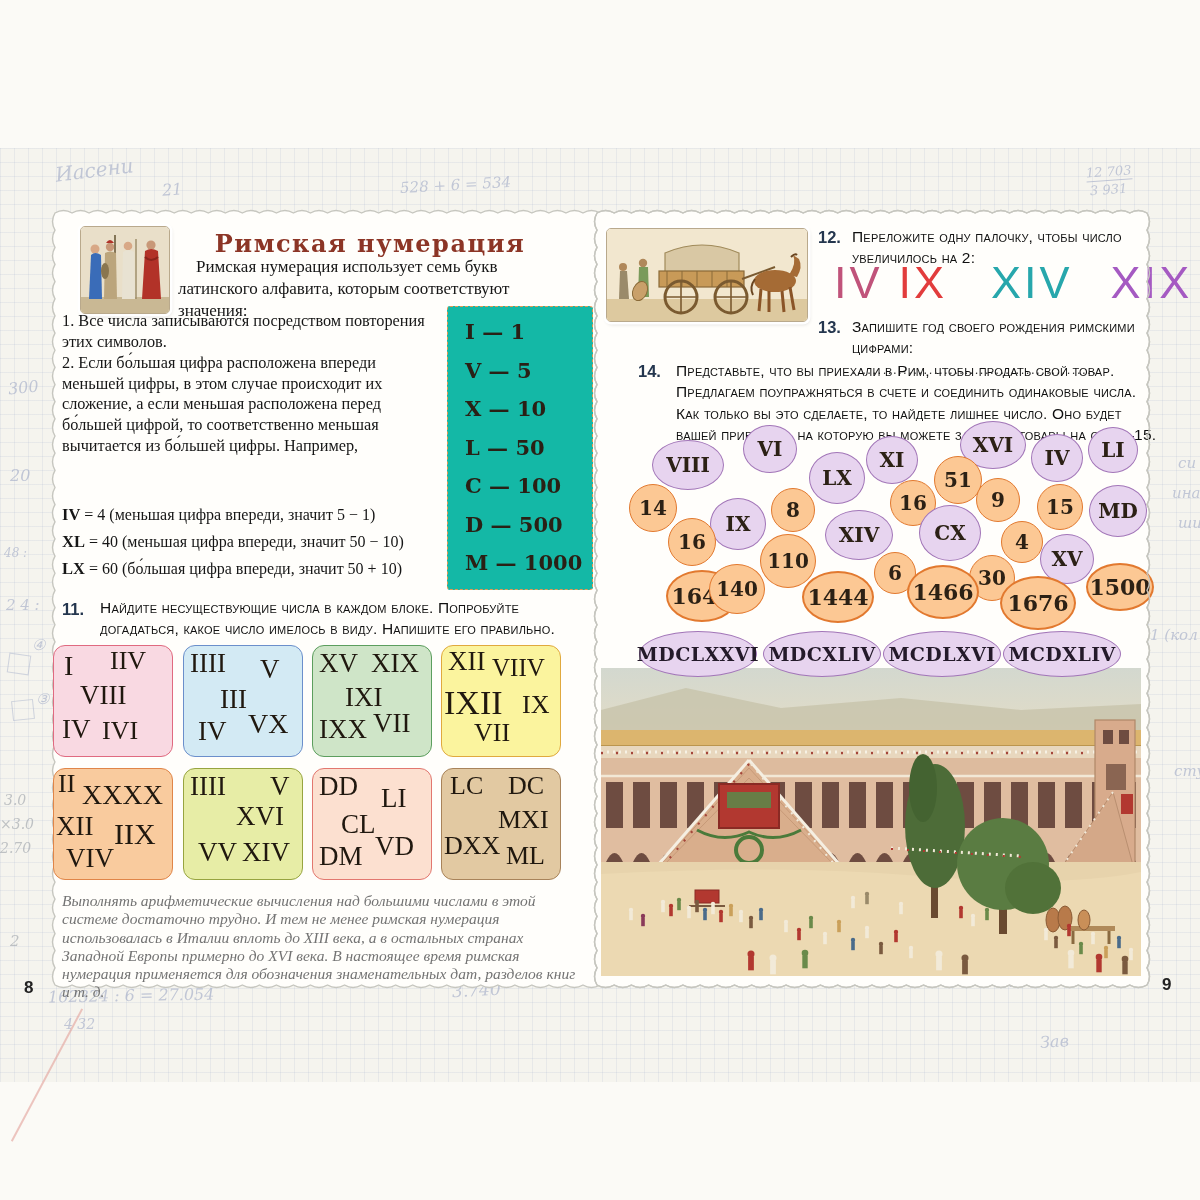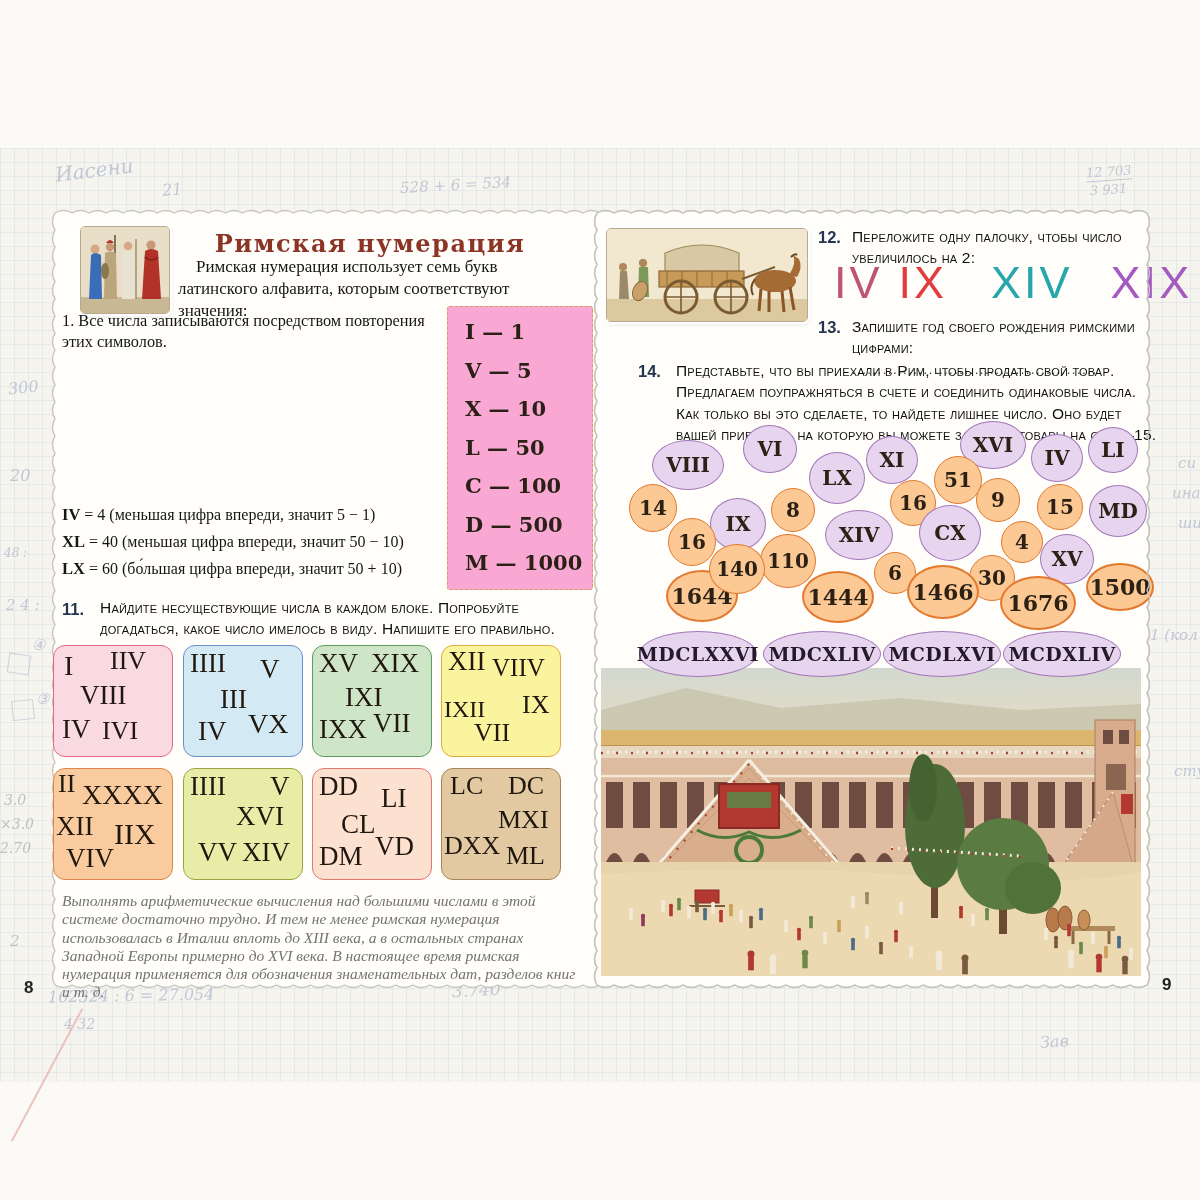--- a/index.html
+++ b/index.html
@@ -30,21 +30,21 @@
 
   
   .title{position:absolute;left:180px;top:229px;width:380px;text-align:center;font-family:"DejaVu Serif",serif;
     font-weight:bold;font-size:24px;letter-spacing:1.5px;color:#8c3526;}
   .header-img,.cart-img{position:absolute;border-radius:5px;border:1px solid #b9a98c;box-shadow:0 0 0 2.5px #fff,1px 2px 4px rgba(0,0,0,.18);overflow:hidden;}
   .header-img{left:80px;top:226px;width:88px;height:86px;}
   .cart-img{left:606px;top:228px;width:200px;height:92px;}
   .intro{position:absolute;left:178px;top:256px;width:402px;font-size:17px;line-height:1.3;text-indent:18px;}
   .rules{position:absolute;left:62px;top:311px;width:378px;font-size:16.3px;line-height:1.28;}
   .rules p{margin:0;}
-  .values-box{position:absolute;left:447px;top:306px;width:146px;height:284px;background:#f9a8d4;
+  .values-box{position:absolute;left:447px;top:306px;width:146px;height:284px;background:#14b8a6;
     border:1.6px dashed #e79752;border-radius:3px;box-sizing:border-box;padding:12px 0 0 17px;}
   .values-box div{font-family:"DejaVu Serif",serif;font-weight:bold;font-size:21px;color:#2a2015;height:38.5px;}
   .examples{position:absolute;left:62px;top:501px;width:420px;font-size:16px;line-height:27px;}
   .examples b{font-size:16.5px;}
   .blocks{position:absolute;left:53px;top:645px;width:530px;height:237px;}
   .block{position:absolute;width:120px;height:112px;border-radius:12px;box-sizing:border-box;}
   .block .it{position:absolute;font-family:"Liberation Serif",serif;color:#20180f;}
   .b1{left:0;top:0;background:#f9d9e2;border:1.5px solid #e06a80;}
   .b2{left:130px;top:0;background:#d3eaf4;border:1.5px solid #6b8fcb;}
   .b3{left:259px;top:0;background:#cfe5c8;border:1.5px solid #5c9e5e;}
@@ -56,21 +56,21 @@
   .b1 .it:nth-child(1){left:10px;top:4px;font-size:28px}.b1 .it:nth-child(2){left:56px;top:0;font-size:26px}
   .b1 .it:nth-child(3){left:26px;top:34px;font-size:27px}.b1 .it:nth-child(4){left:8px;top:68px;font-size:27px}
   .b1 .it:nth-child(5){left:48px;top:70px;font-size:26px}
   .b2 .it:nth-child(1){left:6px;top:2px;font-size:27px}.b2 .it:nth-child(2){left:76px;top:8px;font-size:27px}
   .b2 .it:nth-child(3){left:36px;top:38px;font-size:27px}.b2 .it:nth-child(4){left:14px;top:70px;font-size:27px}
   .b2 .it:nth-child(5){left:64px;top:62px;font-size:28px}
   .b3 .it:nth-child(1){left:6px;top:2px;font-size:27px}.b3 .it:nth-child(2){left:58px;top:2px;font-size:27px}
   .b3 .it:nth-child(3){left:32px;top:36px;font-size:27px}.b3 .it:nth-child(4){left:6px;top:68px;font-size:27px}
   .b3 .it:nth-child(5){left:60px;top:62px;font-size:27px}
   .b4 .it:nth-child(1){left:6px;top:0;font-size:27px}.b4 .it:nth-child(2){left:50px;top:8px;font-size:25px}
-  .b4 .it:nth-child(3){left:2px;top:50px;font-size:24px}.b4 .it:nth-child(4){left:80px;top:44px;font-size:26px}
+  .b4 .it:nth-child(3){left:2px;top:38px;font-size:34px}.b4 .it:nth-child(4){left:80px;top:44px;font-size:26px}
   .b4 .it:nth-child(5){left:32px;top:72px;font-size:26px}
   .b5 .it:nth-child(1){left:4px;top:0;font-size:26px}.b5 .it:nth-child(2){left:28px;top:10px;font-size:28px}
   .b5 .it:nth-child(3){left:2px;top:42px;font-size:27px}.b5 .it:nth-child(4){left:60px;top:48px;font-size:30px}
   .b5 .it:nth-child(5){left:12px;top:74px;font-size:27px}
   .b6 .it:nth-child(1){left:6px;top:2px;font-size:27px}.b6 .it:nth-child(2){left:86px;top:2px;font-size:27px}
   .b6 .it:nth-child(3){left:52px;top:32px;font-size:27px}.b6 .it:nth-child(4){left:14px;top:68px;font-size:27px}
   .b6 .it:nth-child(5){left:58px;top:68px;font-size:27px}
   .b7 .it:nth-child(1){left:6px;top:2px;font-size:27px}.b7 .it:nth-child(2){left:68px;top:14px;font-size:27px}
   .b7 .it:nth-child(3){left:28px;top:40px;font-size:27px}.b7 .it:nth-child(4){left:6px;top:72px;font-size:27px}
   .b7 .it:nth-child(5){left:62px;top:62px;font-size:27px}
@@ -167,20 +167,21 @@
         <path d="M64 30 Q70 36 77 30" stroke="#8a241c" stroke-width="2" fill="none"></path>
       </g>
     </svg>
   </div>
 
   <div class="title">Римская нумерация</div>
   <div class="intro serif">Римская нумерация использует семь букв латинского алфавита, которым соответствуют значения:</div>
 
   <div class="rules serif">
     <p>1. Все числа записываются посредством повторения этих символов.</p>
+    <p>2. Если бо́льшая цифра расположена впереди меньшей цифры, в этом случае происходит их сложение, а если меньшая расположена перед бо́льшей цифрой, то соответственно меньшая вычитается из бо́льшей цифры. Например,</p>
   </div>
 
   <div class="values-box">
     <div>I — 1</div>
     <div>V — 5</div>
     <div>X — 10</div>
     <div>L — 50</div>
     <div>C — 100</div>
     <div>D — 500</div>
     <div>M — 1000</div>
@@ -470,21 +471,21 @@
   <div class="bubble roman" style="left:1089px;top:485px;width:58px;height:52px">MD</div>
   <div class="bubble arabic" style="left:668px;top:518px;width:48px;height:48px">16</div>
   <div class="bubble roman" style="left:825px;top:510px;width:68px;height:50px">XIV</div>
   <div class="bubble roman" style="left:919px;top:505px;width:62px;height:56px">CX</div>
   <div class="bubble arabic" style="left:1001px;top:521px;width:42px;height:42px">4</div>
   <div class="bubble roman" style="left:1040px;top:534px;width:54px;height:50px">XV</div>
   <div class="bubble arabic" style="left:760px;top:534px;width:56px;height:54px">110</div>
   <div class="bubble arabic" style="left:874px;top:552px;width:42px;height:42px">6</div>
   <div class="bubble arabic" style="left:969px;top:555px;width:46px;height:46px">30</div>
   <div class="bubble arabic big" style="left:666px;top:570px;width:72px;height:52px">1644</div>
-  <div class="bubble arabic" style="left:709px;top:544px;width:56px;height:50px">140</div>
+  <div class="bubble arabic" style="left:709px;top:564px;width:56px;height:50px">140</div>
   <div class="bubble arabic big" style="left:802px;top:571px;width:72px;height:52px">1444</div>
   <div class="bubble arabic big" style="left:907px;top:565px;width:72px;height:54px">1466</div>
   <div class="bubble arabic big" style="left:1000px;top:576px;width:76px;height:54px">1676</div>
   <div class="bubble arabic big" style="left:1086px;top:563px;width:68px;height:48px">1500</div>
 
   <div class="oval" style="left:639px;top:631px">MDCLXXVI</div>
   <div class="oval" style="left:763px;top:631px">MDCXLIV</div>
   <div class="oval" style="left:883px;top:631px">MCDLXVI</div>
   <div class="oval" style="left:1003px;top:631px">MCDXLIV</div>
 

